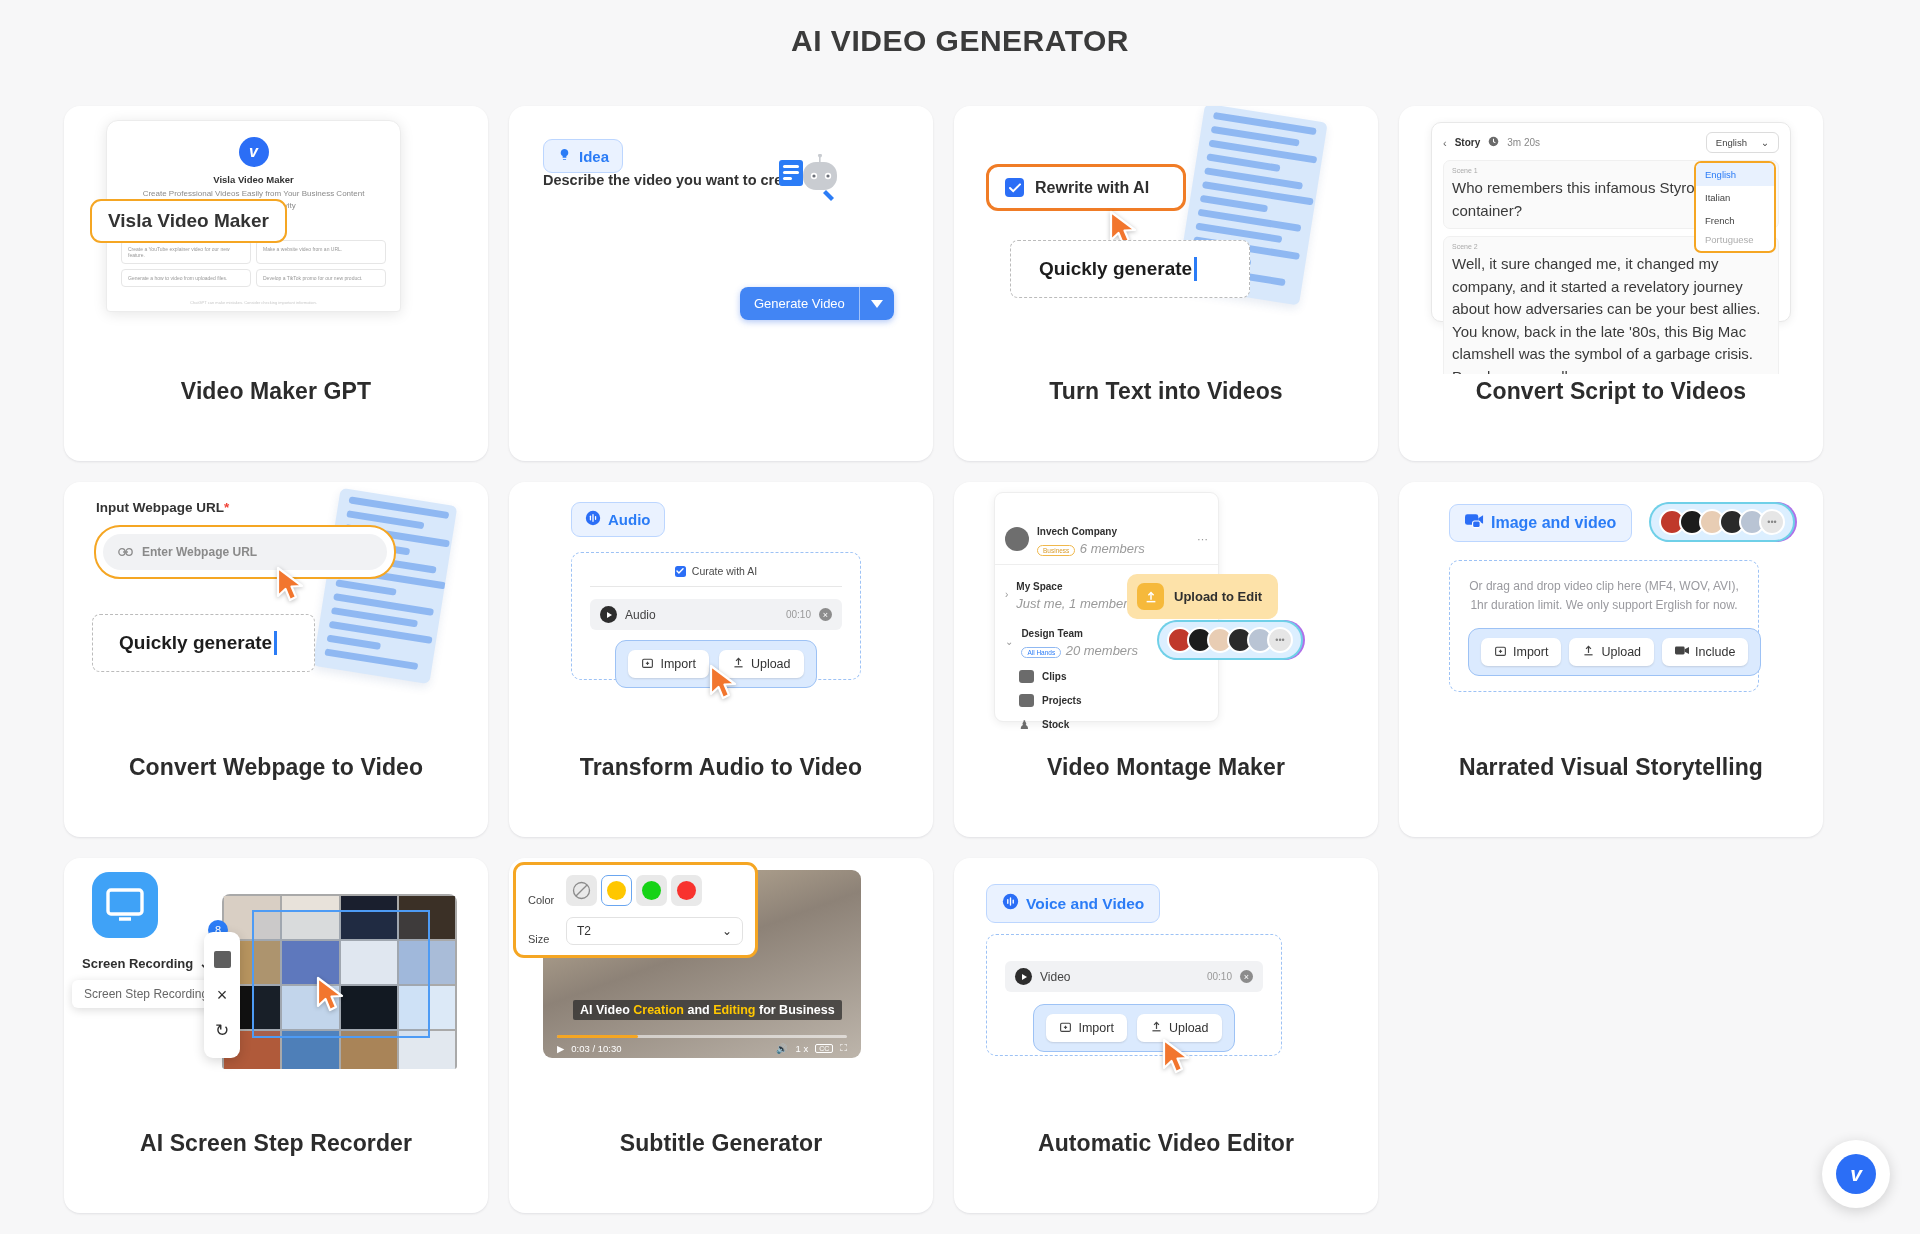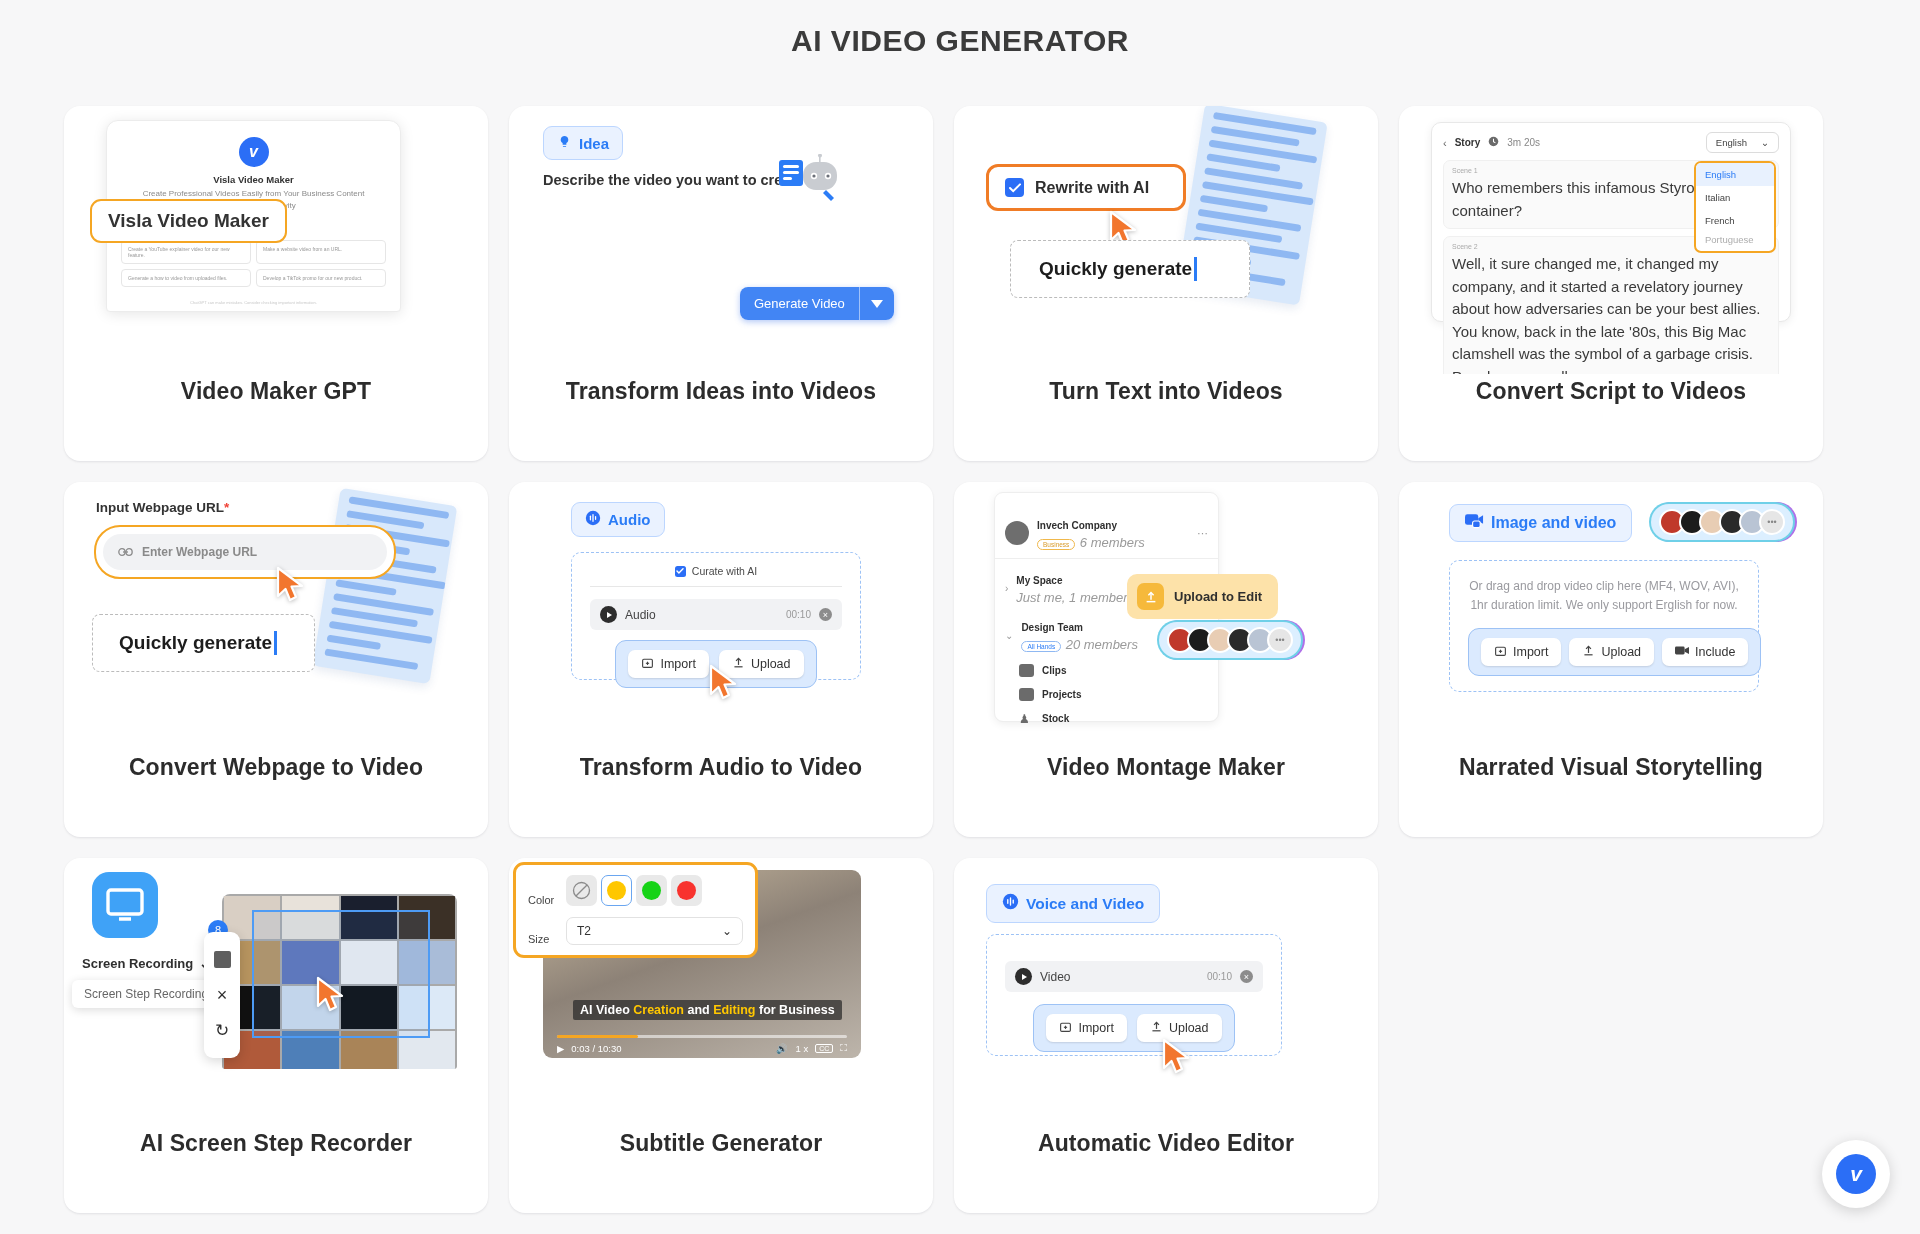--- a/index.html
+++ b/index.html
@@ -123,21 +123,21 @@
   .c4-head{display:flex;align-items:center;gap:8px;font-size:10px;color:#333;}
   .c4-sel{margin-left:auto;border:1px solid #dcdcdc;border-radius:6px;padding:4px 9px;font-size:9.5px;color:#444;display:flex;align-items:center;gap:14px;}
   .c4-scene{background:#fafafa;border:1px solid #f0f0f0;border-radius:7px;padding:6px 8px;margin-top:7px;}
   .c4-lab{font-size:7px;color:#aaa;}
   .c4-body{font-size:15px;color:#3a3a3a;line-height:1.5;margin-top:3px;}
   .c4-drop{position:absolute;right:14px;top:38px;width:82px;background:#fff;border:2.5px solid #f5a623;border-radius:7px;overflow:hidden;}
   .c4-drop div{font-size:9.5px;padding:6px 9px;color:#444;}
   .c4-drop div.sel{background:#e8f1fe;color:#2b7cf6;}
 
   
-  .c7-panel{position:absolute;left:40px;top:10px;width:225px;height:230px;background:#fff;border:1px solid #eee;border-radius:9px;box-shadow:0 2px 9px rgba(0,0,0,.07);padding:19px 10px;}
+  .c7-panel{position:absolute;left:40px;top:10px;width:225px;height:230px;background:#fff;border:1px solid #eee;border-radius:9px;box-shadow:0 2px 9px rgba(0,0,0,.07);padding:25px 10px;}
   .c7-row{display:flex;align-items:center;gap:8px;margin-top:11px;}
   .c7-name{font-size:10px;font-weight:bold;color:#2f2f2f;}
   .c7-sub{font-size:13px;color:#9a9a9a;font-style:italic;}
   .c7-tag{font-size:6.5px;border-radius:8px;padding:1px 5px;}
   .c7-ico{width:15px;height:13px;border-radius:3px;background:#6b6b6b;display:inline-block;}
   .c7-upload{position:absolute;left:173px;top:92px;background:#fde2a9;border-radius:10px;display:flex;align-items:center;gap:10px;padding:9px 16px 9px 10px;}
   .c7-upload .sq{width:27px;height:27px;border-radius:7px;background:#f6b93b;display:flex;align-items:center;justify-content:center;color:#fff;font-size:14px;}
   .avatars{display:flex;align-items:center;}
   .avatars span{width:26px;height:26px;border-radius:50%;border:2px solid #fff;margin-left:-6px;display:inline-block;}
   .avatars span:first-child{margin-left:0;}
@@ -190,21 +190,21 @@
           </div>
           <div style="position:absolute;left:0;right:0;bottom:6px;text-align:center;font-size:4px;color:#c9c9c9;">ChatGPT can make mistakes. Consider checking important information.</div>
         </div>
         <div class="c1-badge hi-orange">Visla Video Maker</div>
       </div>
       <div class="card-caption">Video Maker GPT</div>
     </div>
 
     <div class="card">
       <div class="card-art">
-        <div style="position:absolute;left:34px;top:20px;">
+        <div style="position:absolute;left:34px;top:33px;">
           <span class="pill">
             <span>
               <svg width="15" height="15" viewBox="0 0 24 24" fill="#2b7cf6">
                   <path d="M12 3a6 6 0 00-3 11.2V17h6v-2.8A6 6 0 0012 3zM9.5 19h5v1.2h-5z"></path>
                 </svg>
             </span>
             <span>Idea</span>
           </span>
         </div>
 
@@ -230,21 +230,20 @@
 
         <div style="position:absolute;left:231px;top:181px;display:flex;border-radius:8px;overflow:hidden;box-shadow:0 2px 6px rgba(40,100,230,.35);">
           <div style="background:#4285f4;color:#fff;font-size:13px;padding:9px 14px;">Generate Video</div>
           <div style="background:#4285f4;color:#fff;padding:9px 11px;border-left:1px solid rgba(255,255,255,.5);display:flex;align-items:center;">
             <svg width="12" height="8" viewBox="0 0 12 8">
                 <path d="M0 0h12L6 8z" fill="#fff"></path>
               </svg>
           </div>
         </div>
       </div>
-      <div class="card-caption">Transform Ideas into Videos</div>
     </div>
 
     <div class="card">
       <div class="card-art">
         <div class="paper" style="left:236px;top:6px;width:124px;height:185px;">
           <i style="width:84%"></i>
             <i style="width:72%"></i>
             <i style="width:88%"></i>
             <i style="width:60%"></i>
           <i style="width:80%"></i>

